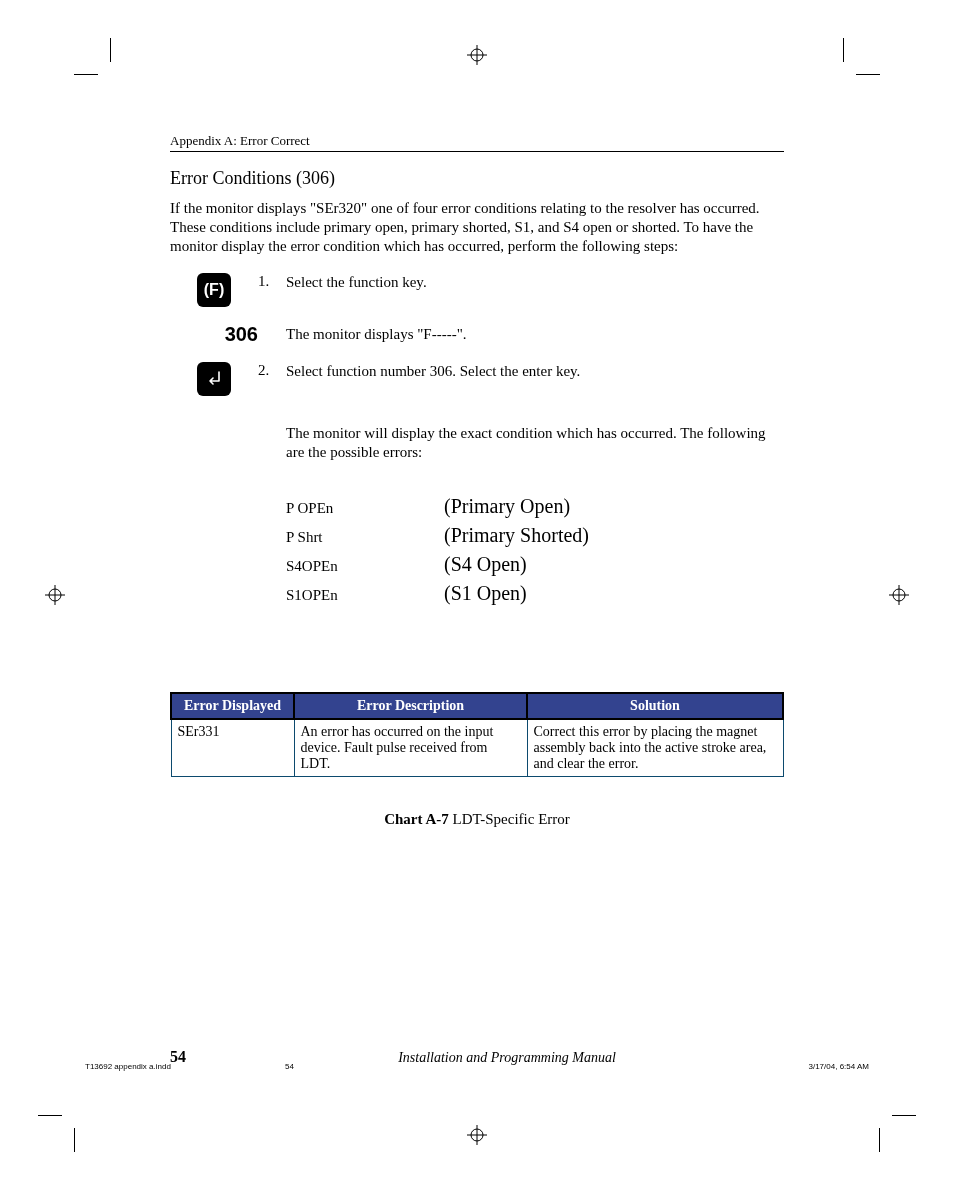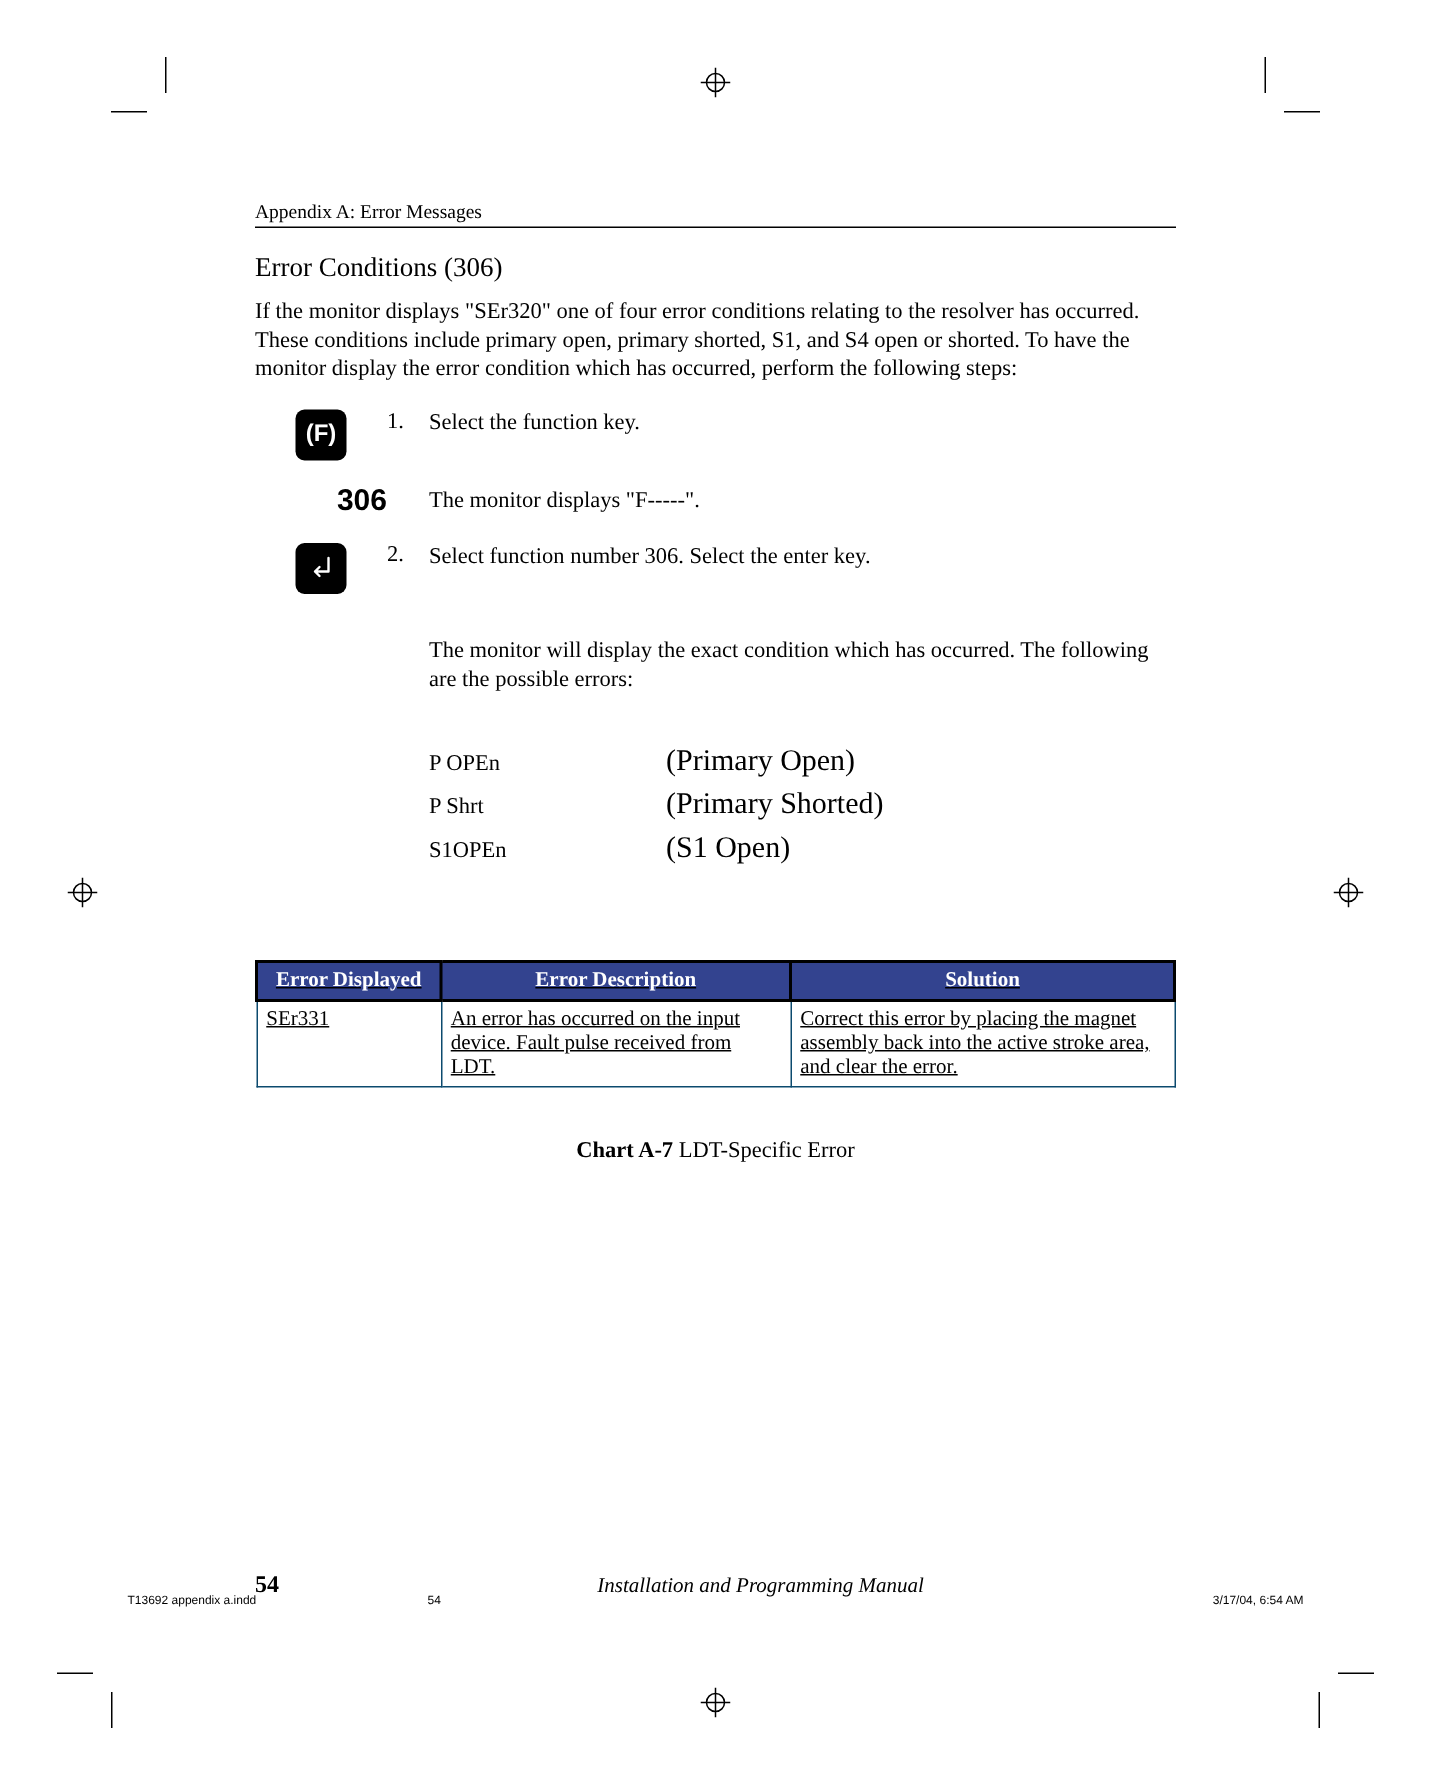--- a/index.html
+++ b/index.html
@@ -117,25 +117,24 @@
 
   .errlist {
     display: table;
     margin-top: 6px;
   }
   .errlist .row { display: table-row; }
   .errlist .row .c1 { display: table-cell; width: 158px; font-size: 15px; padding: 2px 0; }
   .errlist .row .c2 { display: table-cell; font-size: 20px; padding: 2px 0; }
 
   .error-table {
-    margin-top: 60px;
+    margin-top: 84px;
     border-collapse: collapse;
     width: 100%;
     font-size: 14px;
-    text-decoration: underline;
   }
   .error-table th {
     background: #33438f;
     color: #fff;
     font-weight: bold;
     border: 2px solid #000;
     padding: 4px 6px;
     text-align: center;
   }
   .error-table td {
@@ -223,21 +222,21 @@
 <div class="regmark right">
   <svg width="20" height="20">
       <circle cx="10" cy="10" r="6" stroke="#000" fill="none" stroke-width="1"></circle>
       <line x1="0" y1="10" x2="20" y2="10" stroke="#000" stroke-width="1"></line>
       <line x1="10" y1="0" x2="10" y2="20" stroke="#000" stroke-width="1"></line>
     </svg>
 </div>
 
 <div class="page">
 
-  <div class="header-line">Appendix A:  Error Messages</div>
+  <div class="header-line">Appendix A:  Error Correct</div>
 
   <div class="sec-title">Error Conditions (306)</div>
 
   <div class="intro">If the monitor displays "SEr320" one of four error conditions relating to the resolver has occurred. These conditions include primary open, primary shorted, S1, and S4 open or shorted. To have the monitor display the error condition which has occurred, perform the following steps:</div>
 
   <div class="step-block">
     <div class="icon-col">
       <div class="key-icon f-key">
         <span>(F)</span>
       </div>
@@ -283,20 +282,24 @@
     <div class="num-col"></div>
     <div class="text-col">
       <div class="errlist">
         <div class="row">
           <div class="c1">P OPEn</div>
           <div class="c2">(Primary Open)</div>
         </div>
         <div class="row">
           <div class="c1">P Shrt</div>
           <div class="c2">(Primary Shorted)</div>
+        </div>
+        <div class="row">
+          <div class="c1">S4OPEn</div>
+          <div class="c2">(S4 Open)</div>
         </div>
         <div class="row">
           <div class="c1">S1OPEn</div>
           <div class="c2">(S1 Open)</div>
         </div>
       </div>
     </div>
   </div>
 
   <table class="error-table">

